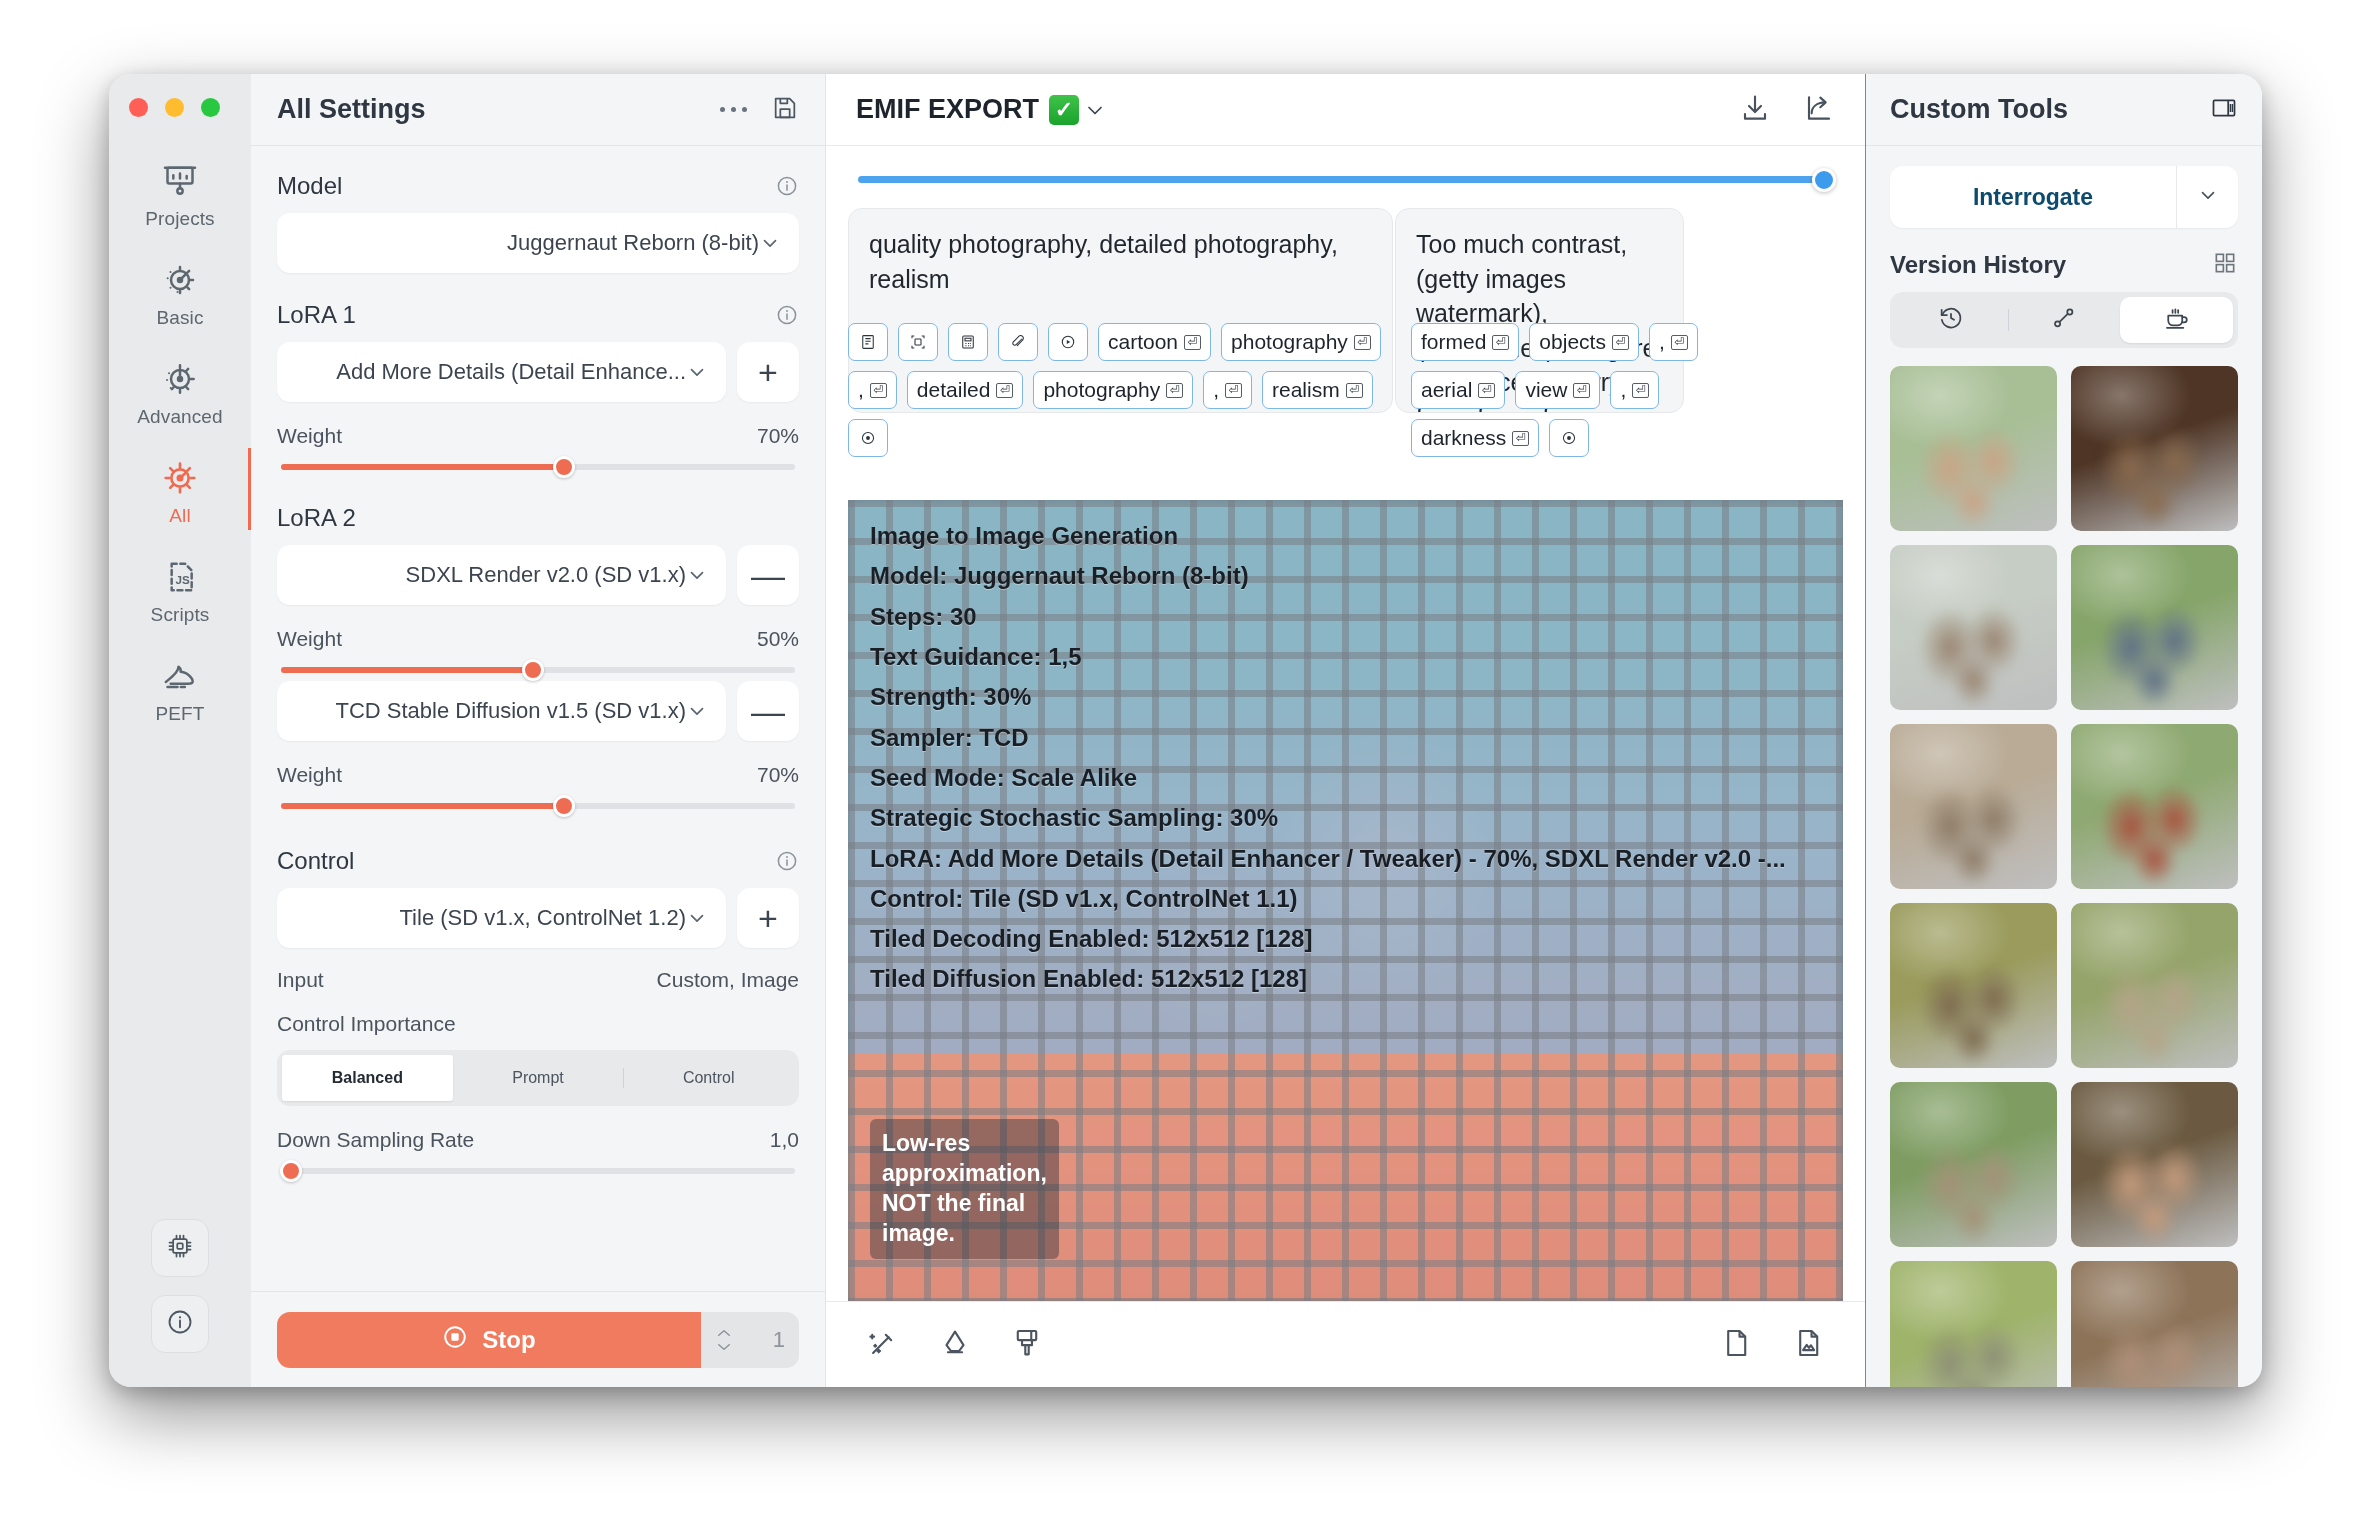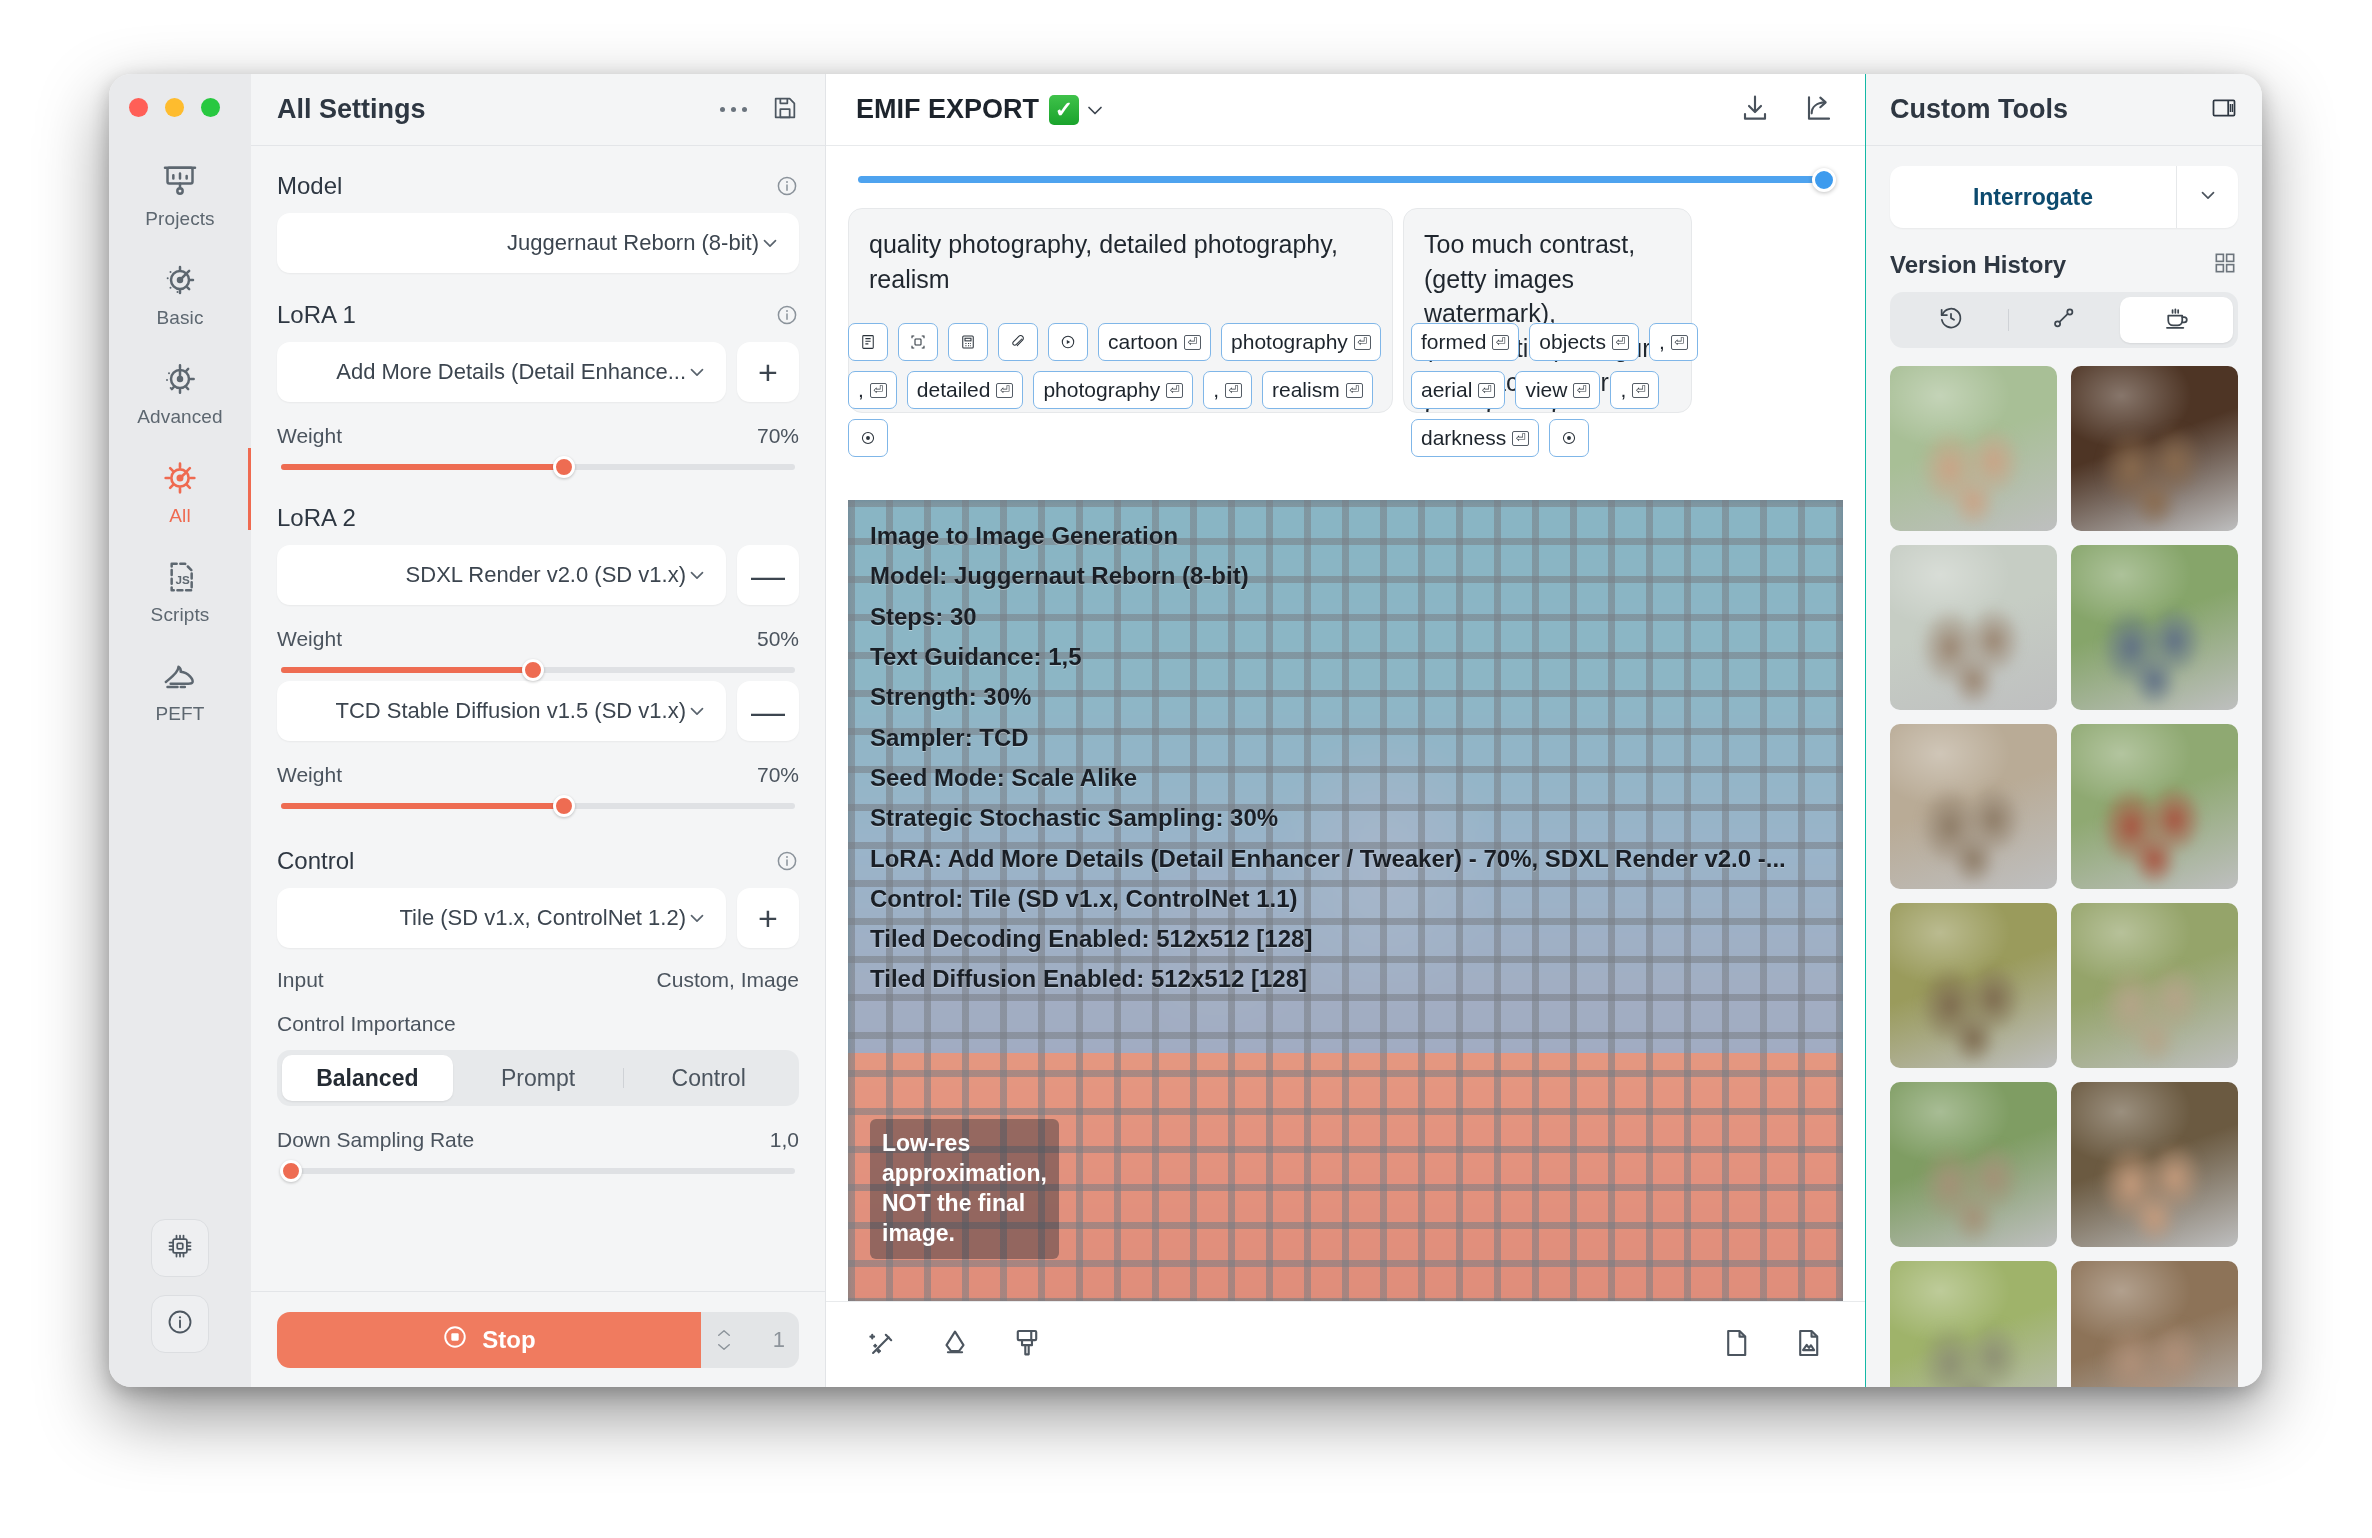--- a/index.html
+++ b/index.html
@@ -147,21 +147,21 @@
 
   .kv-row { display: flex; font-size: 21px; color: #4b545e; margin-top: 20px; }
   .kv-row .sp { flex: 1; }
 
   .segmented {
     display: flex; background: #e7e9eb; border-radius: 13px;
     padding: 5px; margin-top: 14px; height: 56px;
   }
   .seg {
     flex: 1; display: flex; align-items: center; justify-content: center;
-    font-size: 23px; color: #4b545e; border-radius: 10px; cursor: pointer;
+    font-size: 16px; color: #4b545e; border-radius: 3px; cursor: pointer;
     position: relative;
   }
   .seg.active { background: #fff; color: #242b33; font-weight: 700; box-shadow: 0 1px 2px rgba(0,0,0,.08); }
   .seg.div::before {
     content: ""; position: absolute; left: 0; top: 13px; bottom: 13px;
     width: 1px; background: #cfd2d6;
   }
 
   .settings-foot {
     flex: 0 0 96px; border-top: 1px solid #e3e5e8;
@@ -212,21 +212,21 @@
   .center-body { flex: 1; position: relative; padding: 0 22px; min-height: 0; display: flex; flex-direction: column; }
 
   .zoom-slider { position: relative; height: 24px; margin: 22px 10px 16px 10px; flex: 0 0 auto; }
   .zoom-slider .track { position: absolute; top: 8px; left: 0; right: 0; height: 7px; background: #4ea3ef; border-radius: 4px; }
   .zoom-slider .knob {
     position: absolute; top: 0; right: -3px; width: 24px; height: 24px;
     border-radius: 50%; background: #3d9bee; border: 3px solid #fff;
     box-shadow: 0 1px 4px rgba(0,0,0,.25); cursor: pointer;
   }
 
-  .prompts { display: flex; gap: 10px; position: relative; flex: 0 0 auto; }
+  .prompts { display: flex; gap: 2px; position: relative; flex: 0 0 auto; }
   .prompt-box {
     background: #f4f5f6; border: 1px solid #e6e8ea; border-radius: 14px;
     padding: 18px 20px; font-size: 25px; line-height: 1.38; color: #1f262e;
     height: 205px; overflow: hidden;
   }
   .prompt-box.pos { flex: 0 0 545px; }
   .prompt-box.neg { flex: 0 0 289px; }
 
   .tokens-area { position: relative; height: 119px; margin-top: -40px; flex: 0 0 auto; }
   .tok-group { position: absolute; display: flex; flex-wrap: wrap; gap: 10px; width: 557px; }

